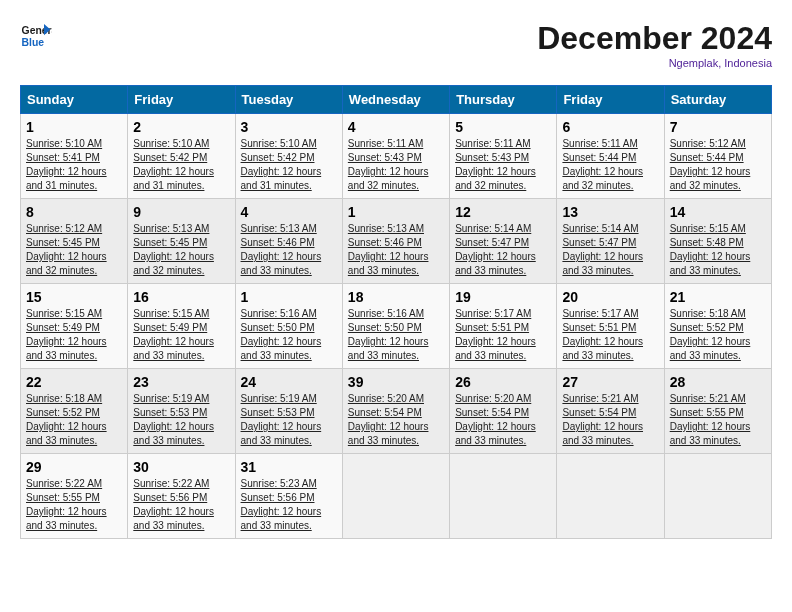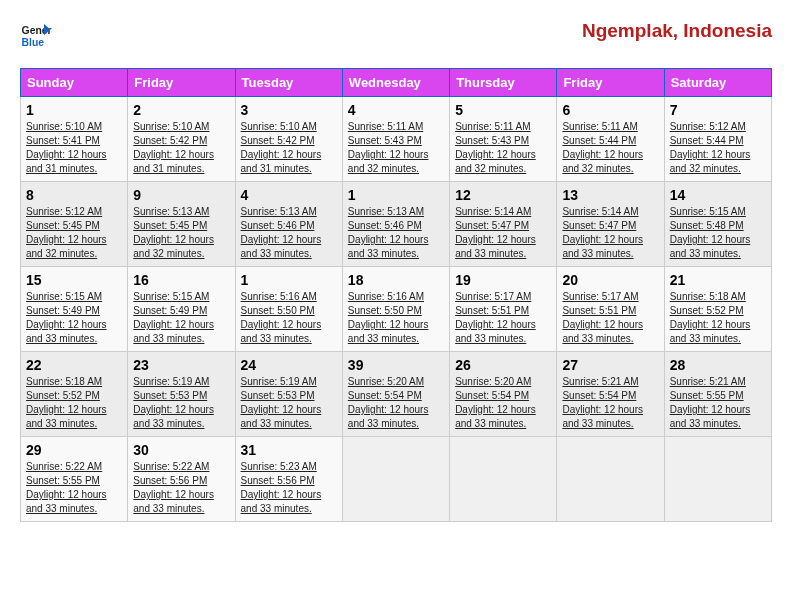--- a/index.html
+++ b/index.html
@@ -27,31 +27,31 @@
     }
     .title-block {
       text-align: right;
     }
     .title-block h1 {
       font-size: 32px;
       font-weight: bold;
       color: #1a1a1a;
     }
     .title-block h2 {
-      font-size: 19px;
-      font-weight: bold;
-      color: #b91c1c;
+      font-size: 11px;
+      font-weight: normal;
+      color: #4c1d95;
     }
     table {
       width: 100%;
       border-collapse: collapse;
       font-size: 11px;
     }
     thead tr th {
-      background-color: #d946ef;
+      background-color: #0369a1;
       color: #fff;
       text-align: left;
       padding: 6px 6px;
       font-size: 13px;
       font-weight: bold;
       border: 1px solid #1565c0;
     }
     tbody tr td {
       vertical-align: top;
       padding: 5px 5px;
@@ -87,20 +87,21 @@
 
 <div class="header">
   <div class="logo">
     <svg class="logo-icon" viewBox="0 0 40 40" xmlns="http://www.w3.org/2000/svg">
       <text x="2" y="18" font-size="13" font-weight="bold" fill="#1a1a1a">General</text>
       <text x="2" y="32" font-size="13" font-weight="bold" fill="#1565c0">Blue</text>
       <polygon points="30,5 38,12 30,19" fill="#1565c0"></polygon>
     </svg>
   </div>
   <div class="title-block">
+    <h1>December 2024</h1>
     <h2>Ngemplak, Indonesia</h2>
   </div>
 </div>
 
 <table>
   <thead>
     <tr>
       <th>Sunday</th>
       <th>Friday</th>
       <th>Tuesday</th>

